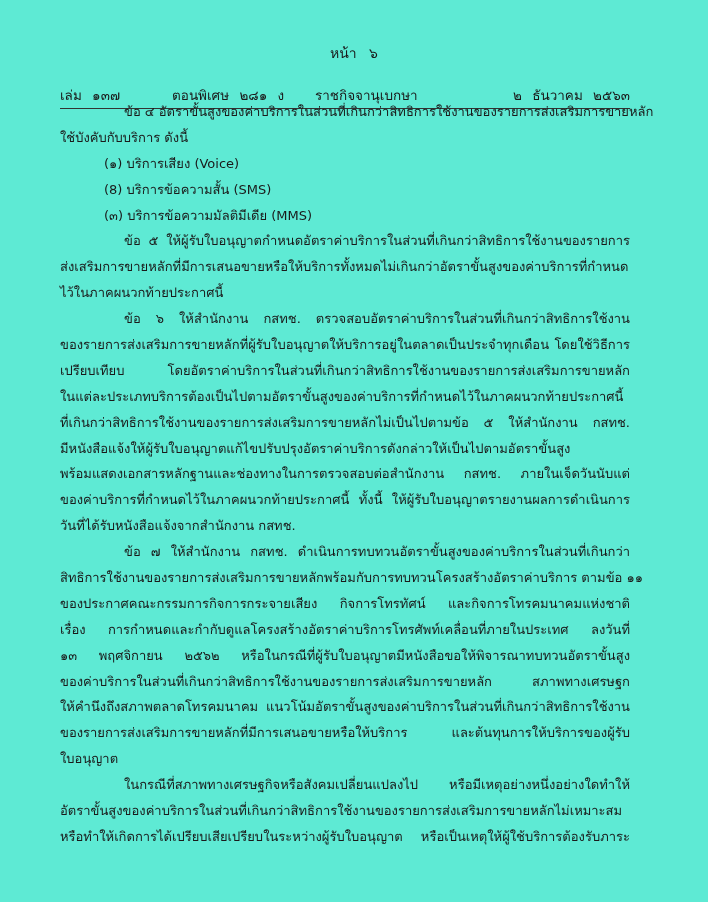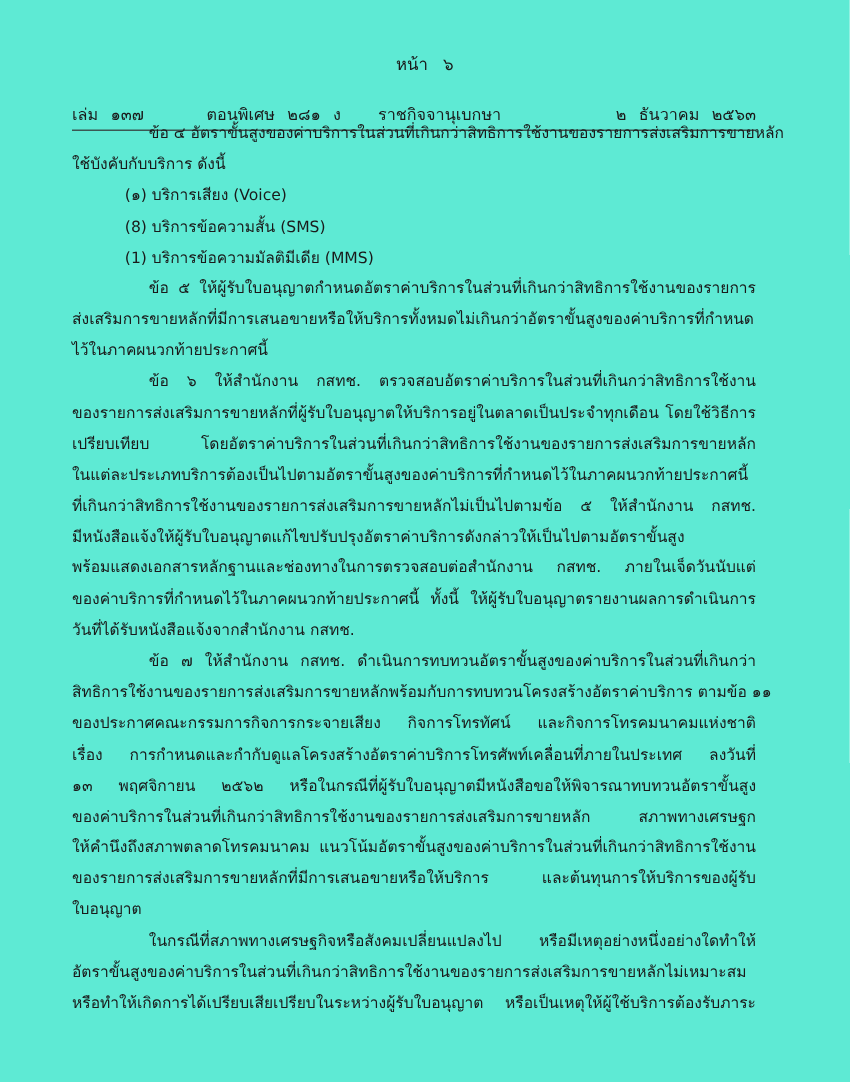--- a/index.html
+++ b/index.html
@@ -29,21 +29,21 @@
     <span style="left:112px">ตอนพิเศษ ๒๘๑ ง</span>
     <span style="left:255px">ราชกิจจานุเบกษา</span>
     <span style="right:0">๒ ธันวาคม ๒๕๖๓</span>
   </div>
 
   <div class="body" id="body">
       <div class="line indent">ข้อ ๔ อัตราขั้นสูงของค่าบริการในส่วนที่เกินกว่าสิทธิการใช้งานของรายการส่งเสริมการขายหลัก</div>
       <div class="line last">ใช้บังคับกับบริการ ดังนี้</div>
       <div class="line item">(๑) บริการเสียง (Voice)</div>
       <div class="line item">(8) บริการข้อความสั้น (SMS)</div>
-      <div class="line item">(1) บริการข้อความมัลติมีเดีย (MMS)</div>
+      <div class="line item">(๓) บริการข้อความมัลติมีเดีย (MMS)</div>
       <div class="line indent">ข้อ ๕ ให้ผู้รับใบอนุญาตกำหนดอัตราค่าบริการในส่วนที่เกินกว่าสิทธิการใช้งานของรายการ</div>
       <div class="line">ส่งเสริมการขายหลักที่มีการเสนอขายหรือให้บริการทั้งหมดไม่เกินกว่าอัตราขั้นสูงของค่าบริการที่กำหนด</div>
       <div class="line last">ไว้ในภาคผนวกท้ายประกาศนี้</div>
       <div class="line indent">ข้อ ๖ ให้สำนักงาน กสทช. ตรวจสอบอัตราค่าบริการในส่วนที่เกินกว่าสิทธิการใช้งาน</div>
       <div class="line">ของรายการส่งเสริมการขายหลักที่ผู้รับใบอนุญาตให้บริการอยู่ในตลาดเป็นประจำทุกเดือน โดยใช้วิธีการ</div>
       <div class="line">เปรียบเทียบ โดยอัตราค่าบริการในส่วนที่เกินกว่าสิทธิการใช้งานของรายการส่งเสริมการขายหลัก</div>
       <div class="line">ในแต่ละประเภทบริการต้องเป็นไปตามอัตราขั้นสูงของค่าบริการที่กำหนดไว้ในภาคผนวกท้ายประกาศนี้</div>
       <div class="line">ที่เกินกว่าสิทธิการใช้งานของรายการส่งเสริมการขายหลักไม่เป็นไปตามข้อ ๕ ให้สำนักงาน กสทช.</div>
       <div class="line">มีหนังสือแจ้งให้ผู้รับใบอนุญาตแก้ไขปรับปรุงอัตราค่าบริการดังกล่าวให้เป็นไปตามอัตราขั้นสูง</div>
       <div class="line">พร้อมแสดงเอกสารหลักฐานและช่องทางในการตรวจสอบต่อสำนักงาน กสทช. ภายในเจ็ดวันนับแต่</div>

